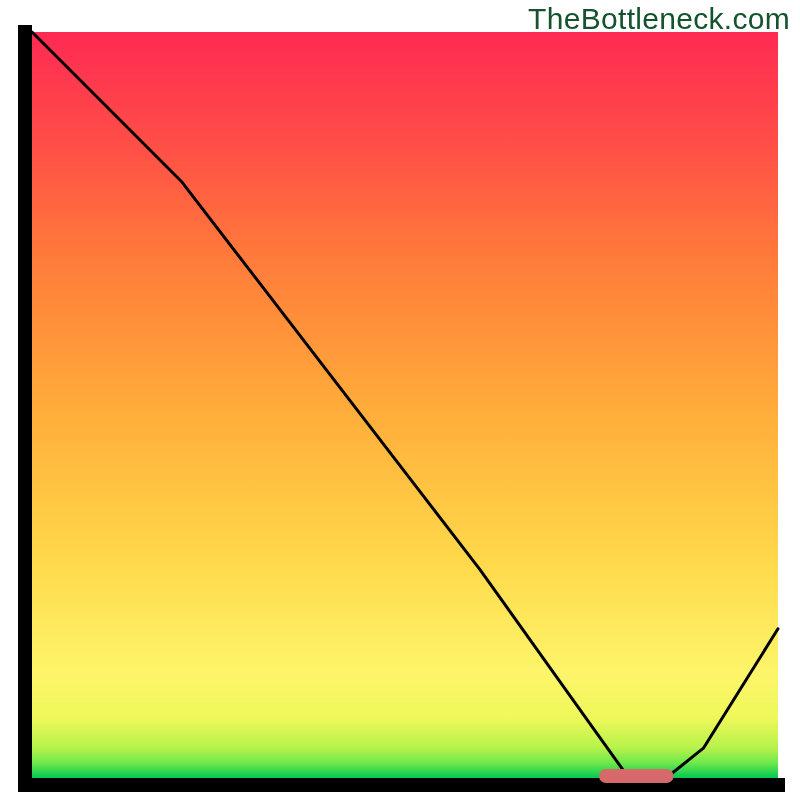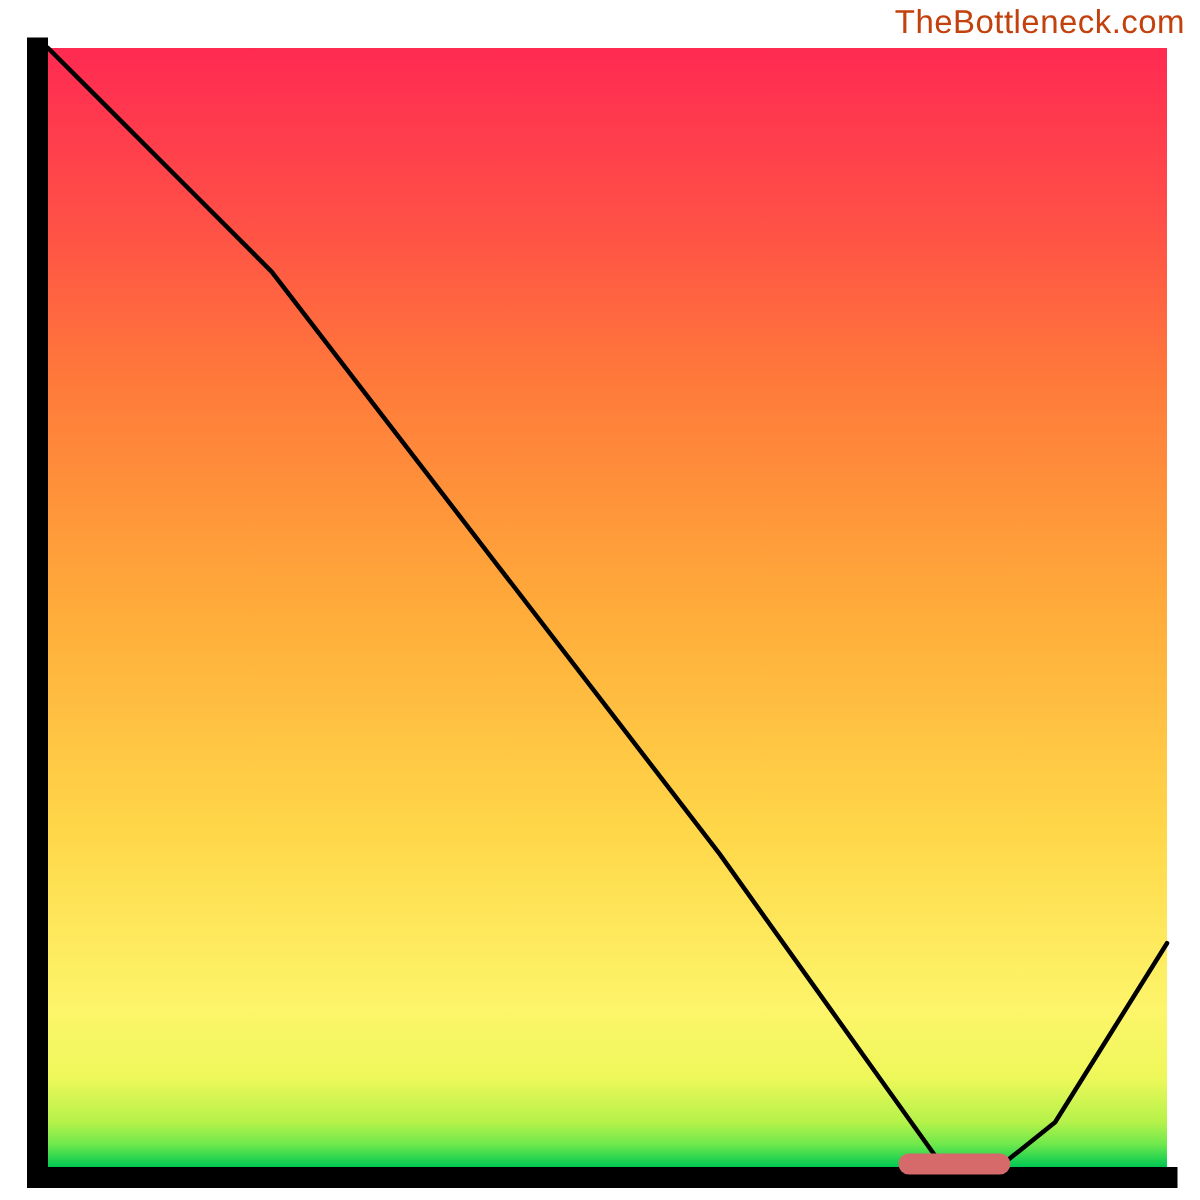--- a/index.html
+++ b/index.html
@@ -12,23 +12,23 @@
   }
   .chart-wrapper {
     position: relative;
     width: 800px;
     height: 800px;
   }
   .watermark {
     position: absolute;
     top: 2px;
     right: 10px;
-    font-size: 22px;
+    font-size: 30px;
     font-weight: 500;
-    color: #c2410c;
+    color: #14532d;
     letter-spacing: 0.3px;
     z-index: 5;
     pointer-events: none;
   }
   svg.chart-svg {
     position: absolute;
     left: 0;
     top: 0;
   }
 </style>

